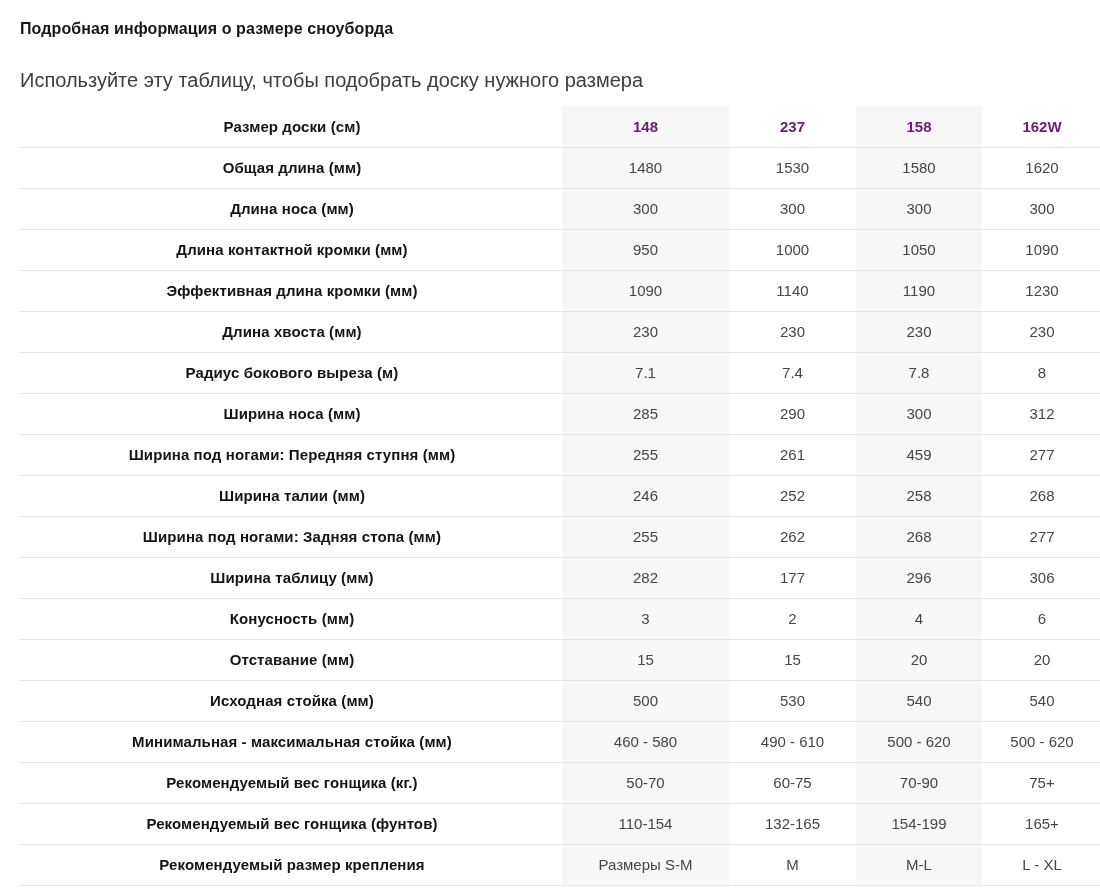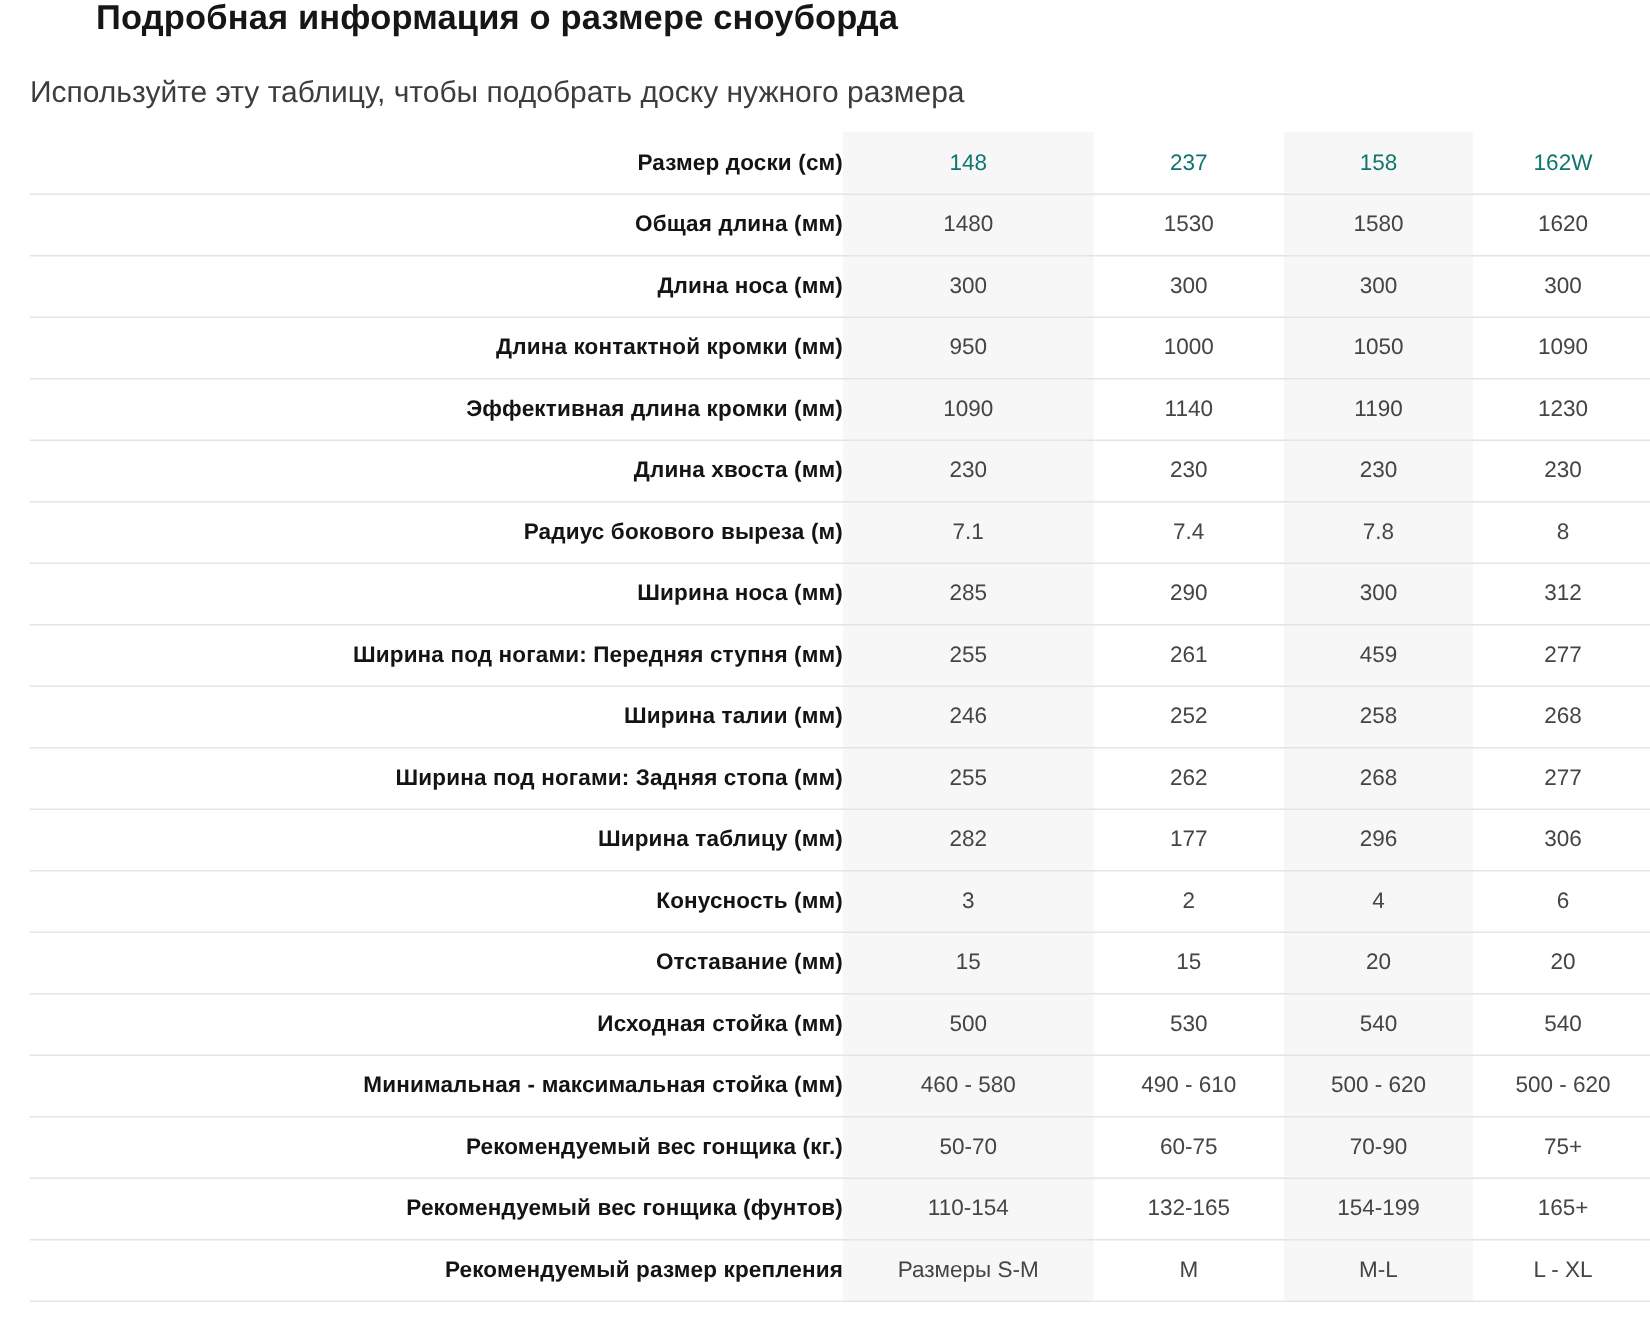--- a/index.html
+++ b/index.html
@@ -12,26 +12,26 @@
   .page {
     width: 1100px;
     height: 890px;
     background: #ffffff;
     overflow: hidden;
   }
   .content {
     padding: 0 20px 0 20px;
   }
   .page-title {
-    font-size: 23px;
+    padding-top: 18px;
+    font-size: 16px;
     line-height: 22px;
     font-weight: 700;
     color: #161616;
     letter-spacing: 0.1px;
-    margin-left: 44px;
   }
   .page-subtitle {
     margin-top: 31px;
     font-size: 20px;
     line-height: 18px;
     font-weight: 400;
     color: #3d3d3d;
   }
   table.size-table {
     margin-top: 17px;
@@ -40,34 +40,34 @@
     table-layout: fixed;
   }
   .size-table th, .size-table td {
     height: 41px;
     border-bottom: 1px solid #e4e4e4;
     font-size: 15px;
     vertical-align: middle;
     white-space: nowrap;
   }
   .size-table .row-label {
-    text-align: right;
+    text-align: center;
     font-weight: 700;
     color: #141414;
     padding-left: 2px;
     letter-spacing: 0.1px;
   }
   .size-table .val {
     text-align: center;
     font-weight: 400;
     color: #454545;
   }
   .size-table thead .val {
-    font-weight: 400;
-    color: #0f766e;
+    font-weight: 700;
+    color: #701a75;
   }
   .size-table .shaded {
     background: #f7f7f7;
   }
 </style>
 </head>
 <body>
 
 <div class="page">
   <div class="content">

